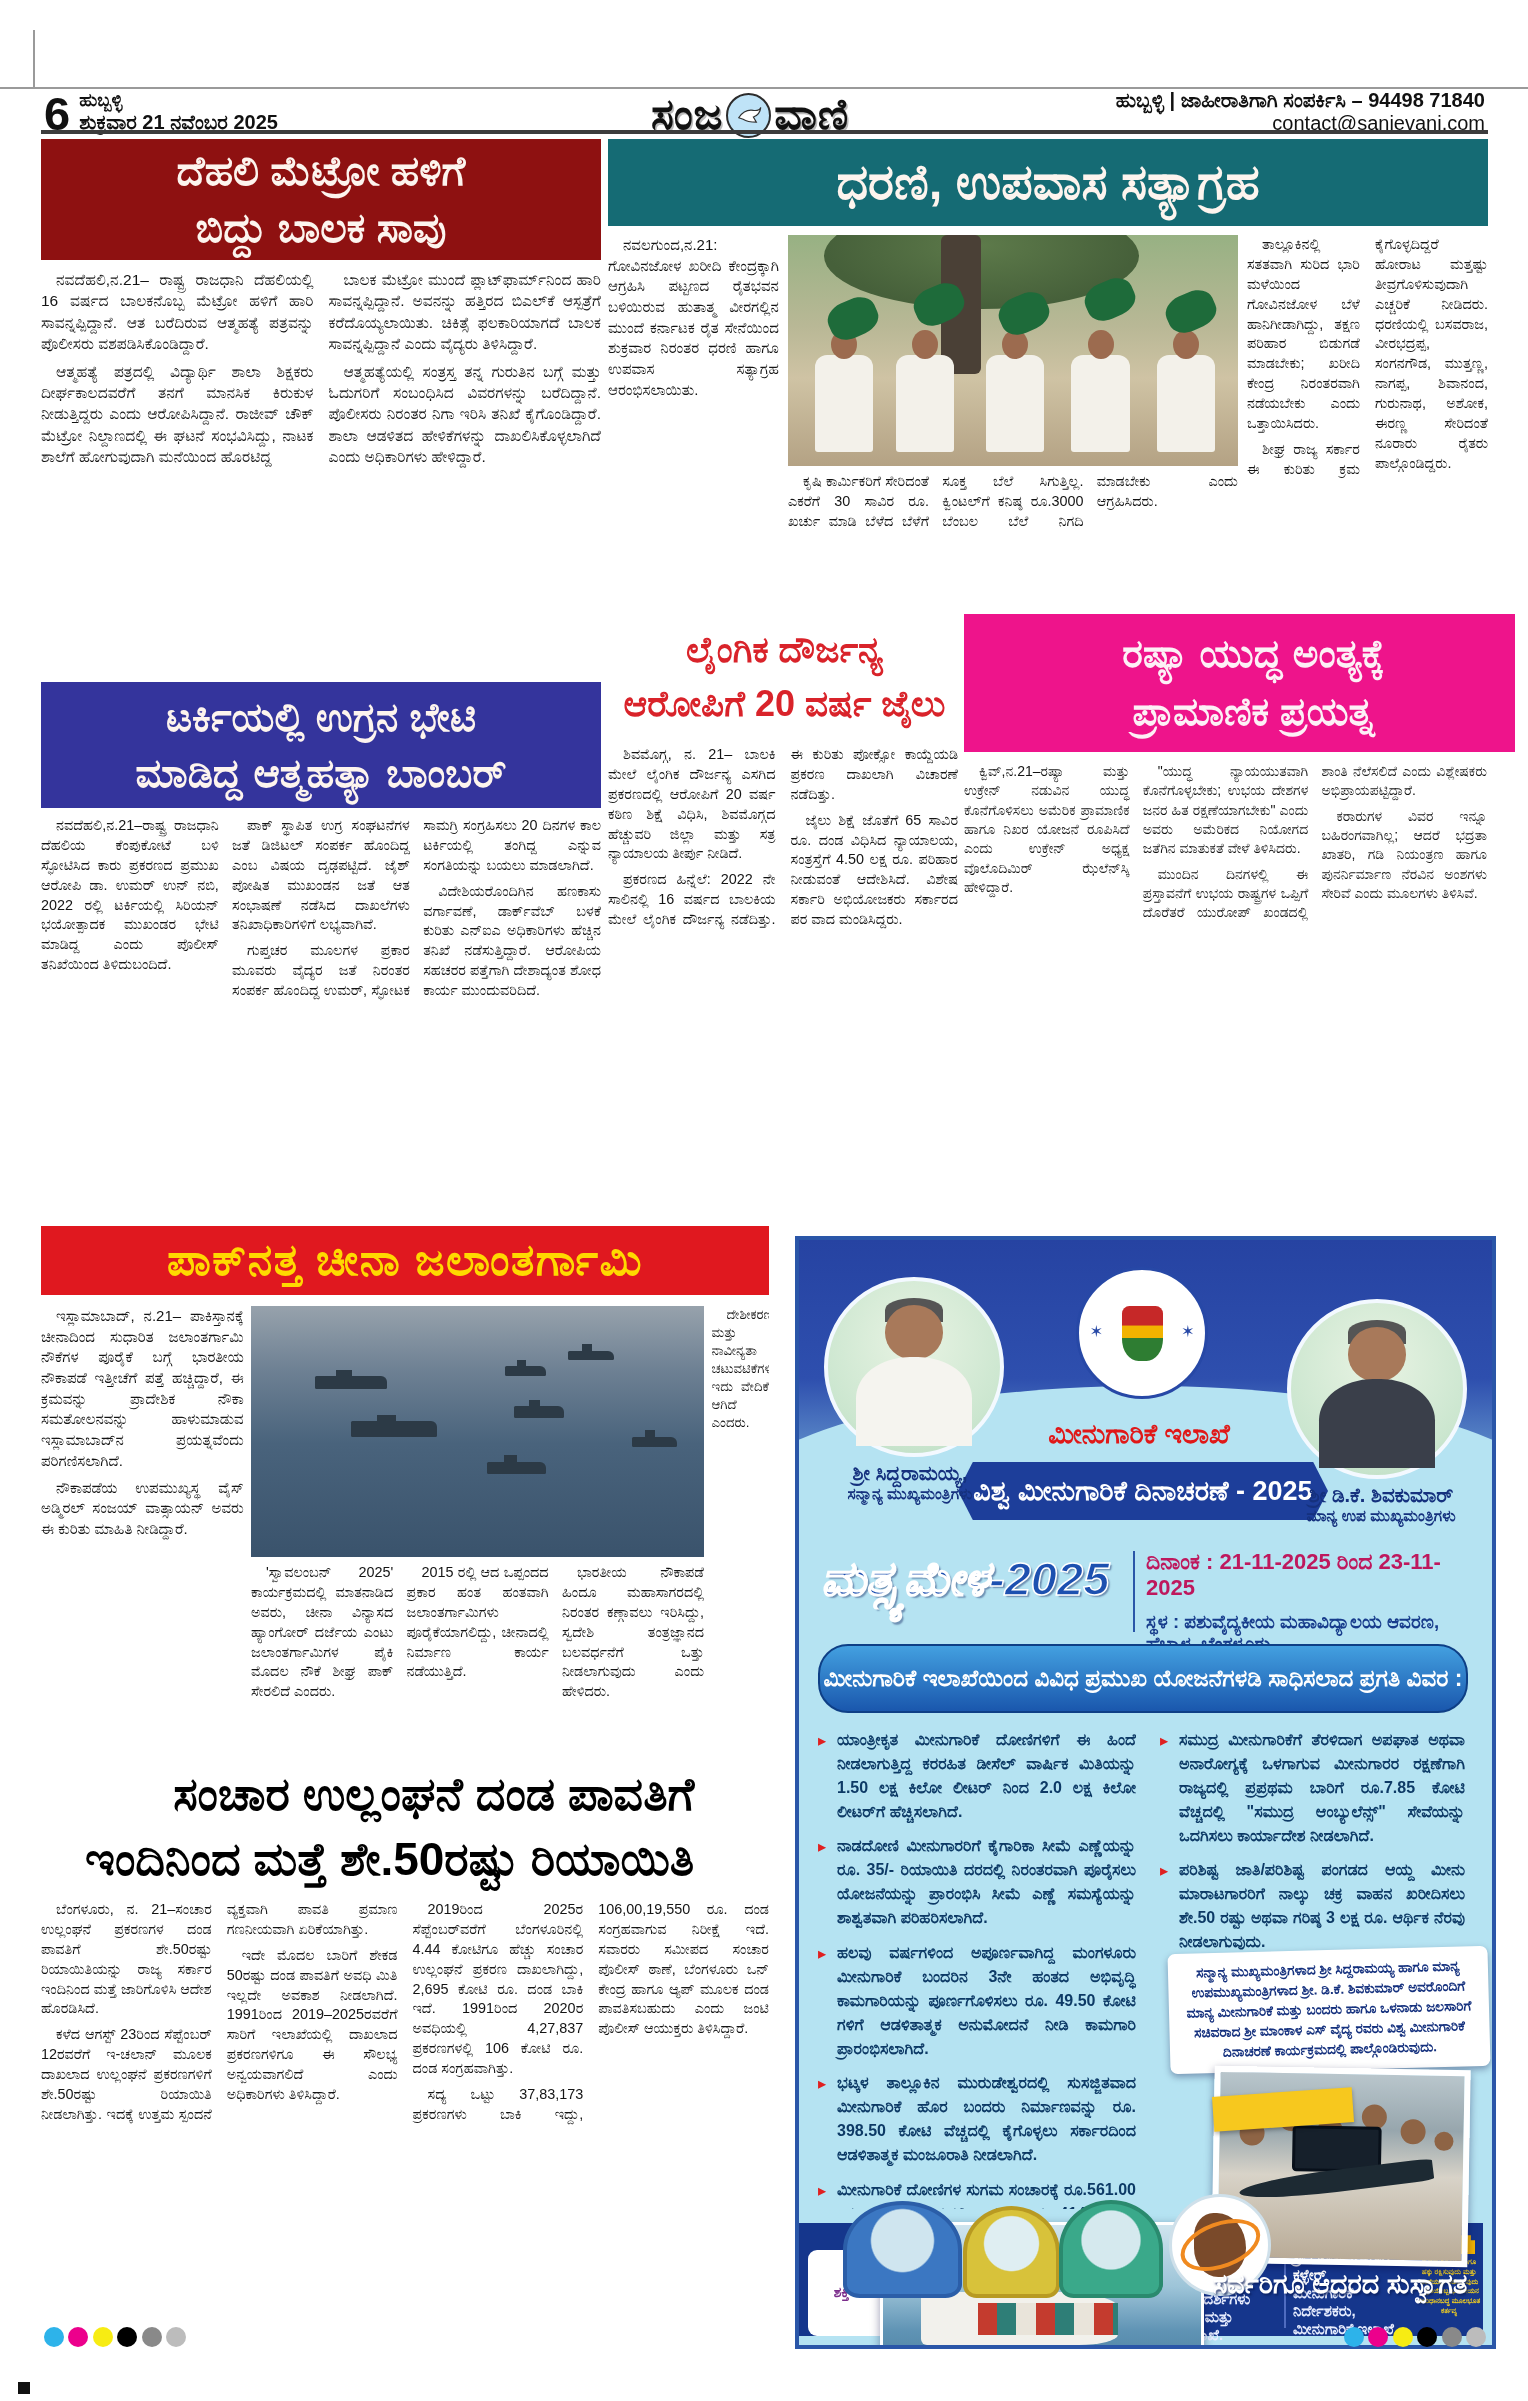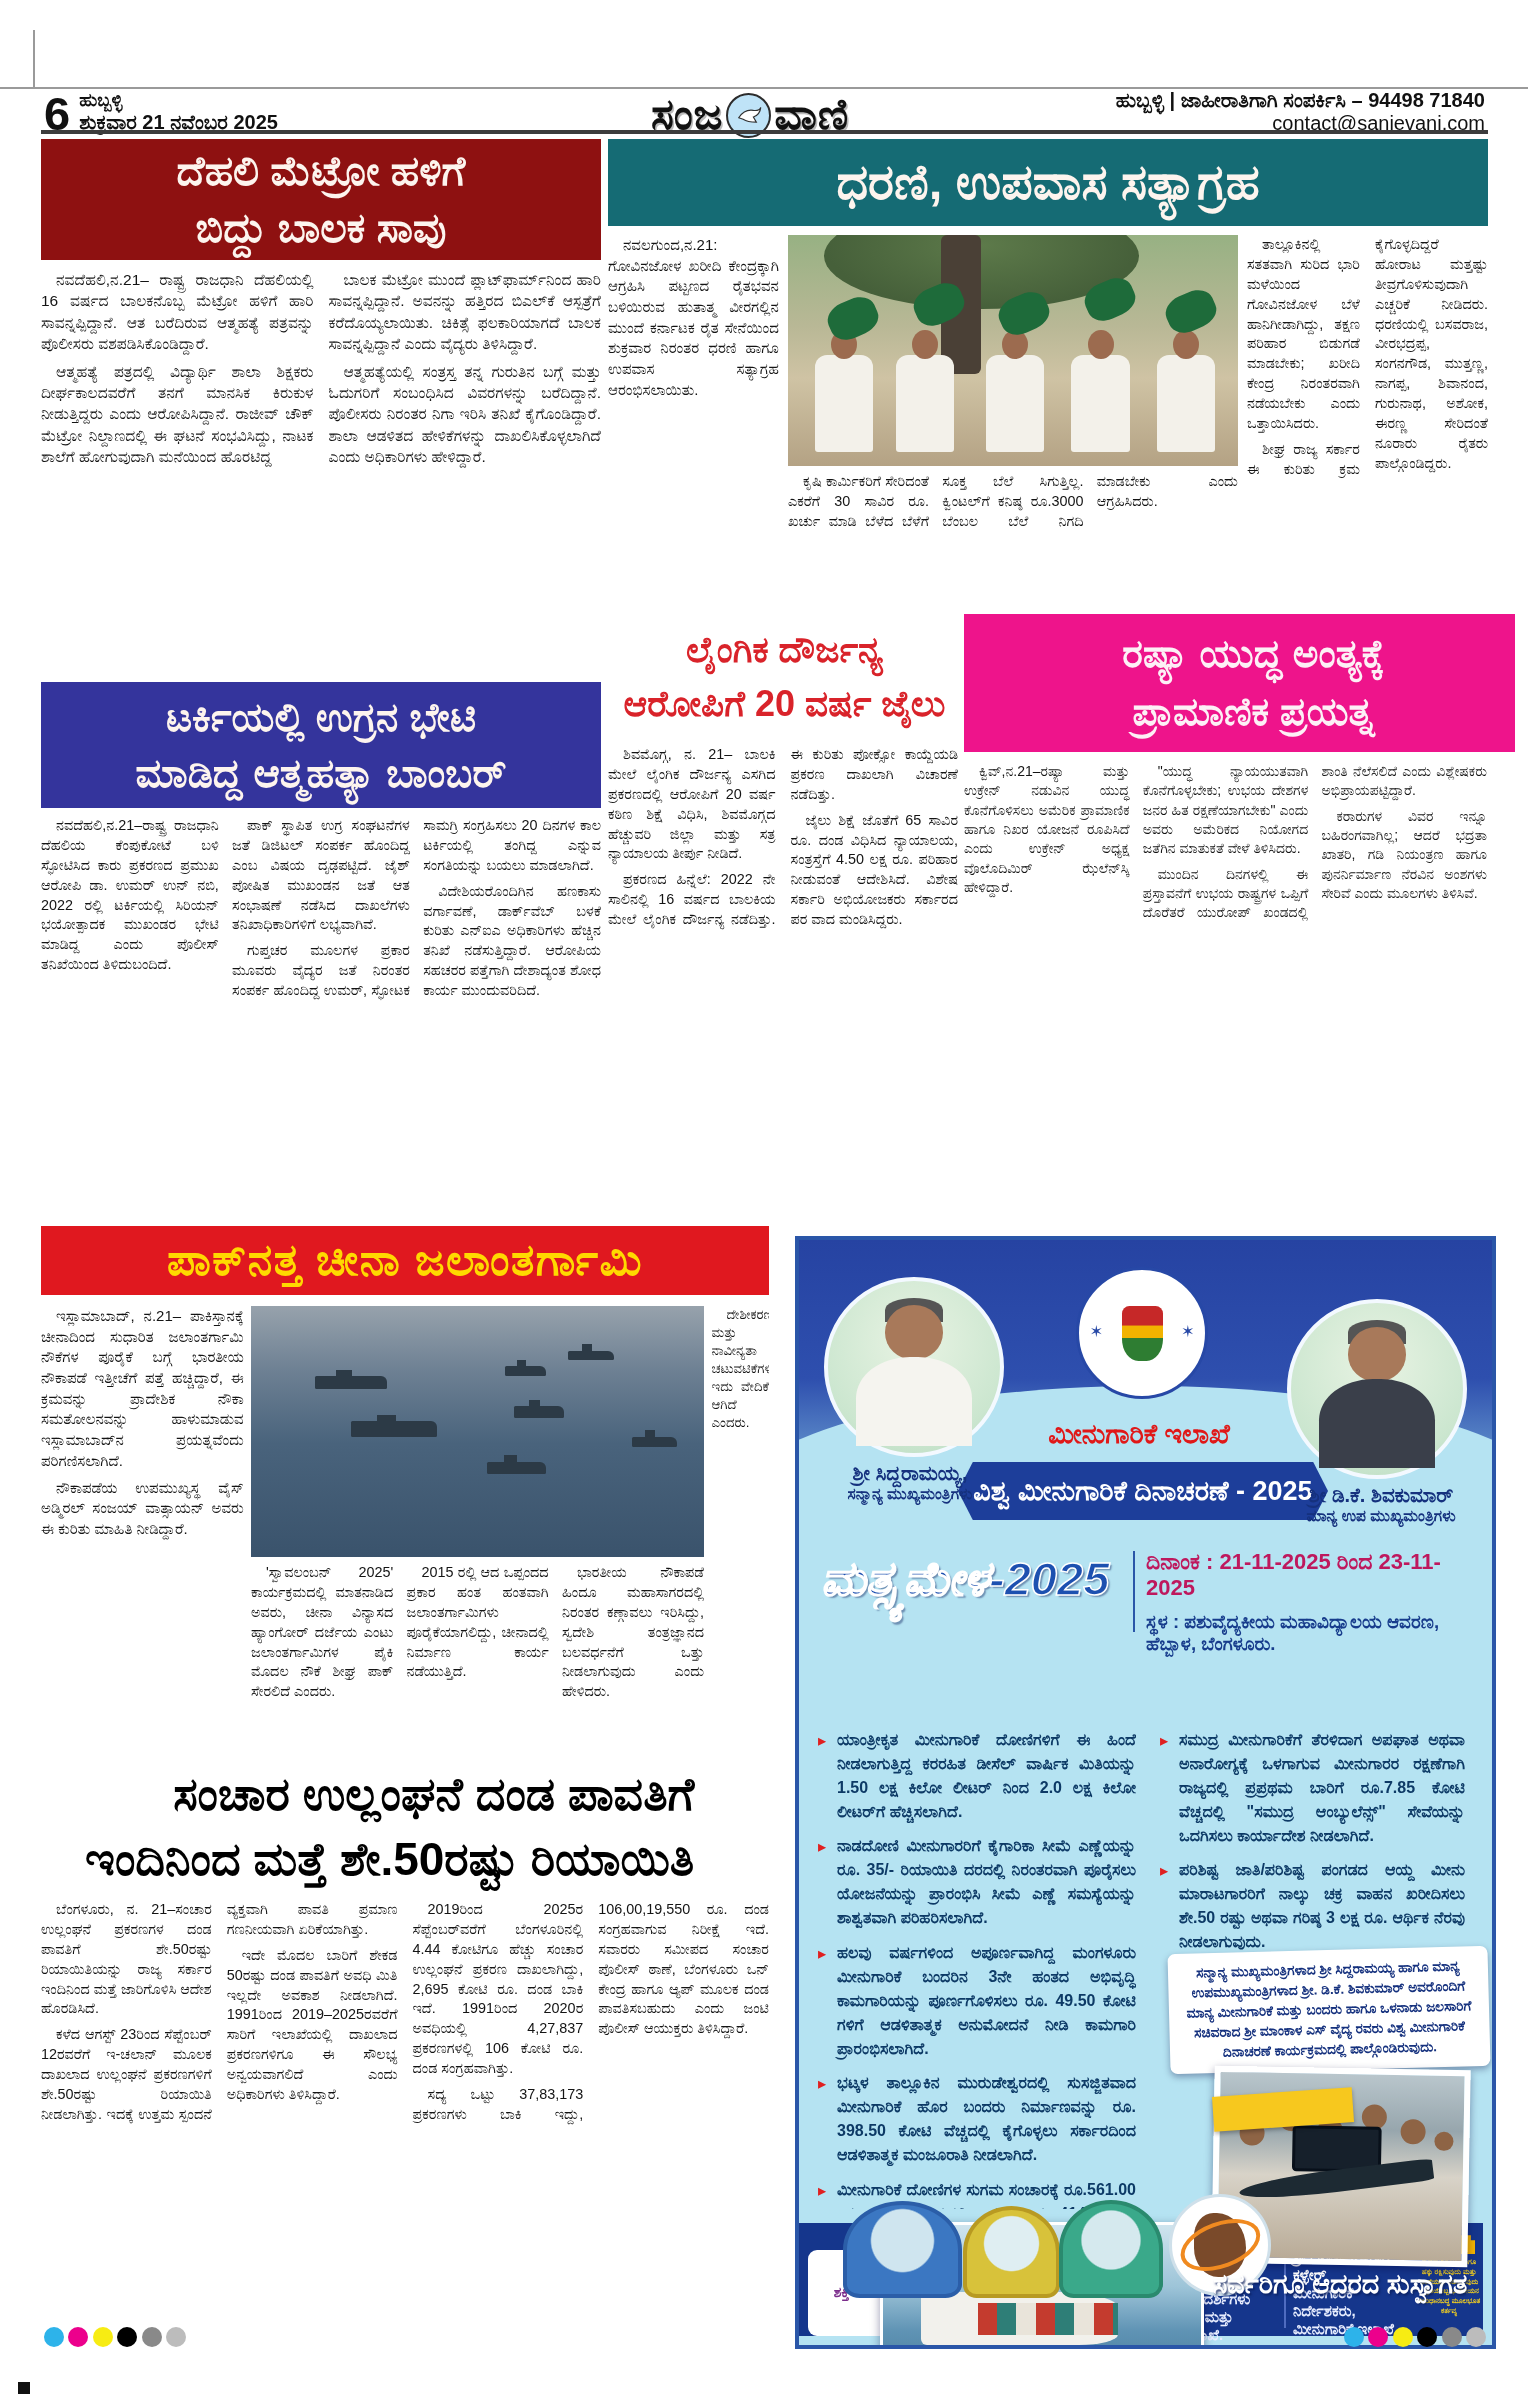--- a/index.html
+++ b/index.html
@@ -307,20 +307,23 @@
       <div class="leader-role">ಮಾನ್ಯ ಉಪ ಮುಖ್ಯಮಂತ್ರಿಗಳು</div>
     </div>
 
     <div class="abs mela" style="left:22px;top:311px;">ಮತ್ಸ್ಯಮೇಳ-2025</div>
     <div class="abs" style="left:334px;top:311px;width:2.2px;height:81px;background:#2a56a8;"></div>
     <div class="abs" style="left:347px;top:309px;width:333px;">
       <div class="ad-date">ದಿನಾಂಕ : 21-11-2025 ರಿಂದ 23-11-2025</div>
       <div class="ad-venue" style="margin-top:10.4px;">ಸ್ಥಳ : ಪಶುವೈದ್ಯಕೀಯ ಮಹಾವಿದ್ಯಾಲಯ ಆವರಣ, ಹೆಬ್ಬಾಳ, ಬೆಂಗಳೂರು.</div>
     </div>
 
+    <div class="abs ad-progress" style="left:19px;top:404px;width:646px;height:65px;">
+      <span>ಮೀನುಗಾರಿಕೆ ಇಲಾಖೆಯಿಂದ ವಿವಿಧ ಪ್ರಮುಖ ಯೋಜನೆಗಳಡಿ ಸಾಧಿಸಲಾದ ಪ್ರಗತಿ ವಿವರ :</span>
+    </div>
 
     <div class="abs ad-bullets" style="left:19px;top:488px;width:318px;height:481px;">
         <p>ಯಾಂತ್ರೀಕೃತ ಮೀನುಗಾರಿಕೆ ದೋಣಿಗಳಿಗೆ ಈ ಹಿಂದೆ ನೀಡಲಾಗುತ್ತಿದ್ದ ಕರರಹಿತ ಡೀಸೆಲ್ ವಾರ್ಷಿಕ ಮಿತಿಯನ್ನು 1.50 ಲಕ್ಷ ಕಿಲೋ ಲೀಟರ್ ನಿಂದ 2.0 ಲಕ್ಷ ಕಿಲೋ ಲೀಟರ್‌ಗೆ ಹೆಚ್ಚಿಸಲಾಗಿದೆ.</p>
         <p>ನಾಡದೋಣಿ ಮೀನುಗಾರರಿಗೆ ಕೈಗಾರಿಕಾ ಸೀಮೆ ಎಣ್ಣೆಯನ್ನು ರೂ. 35/- ರಿಯಾಯಿತಿ ದರದಲ್ಲಿ ನಿರಂತರವಾಗಿ ಪೂರೈಸಲು ಯೋಜನೆಯನ್ನು ಪ್ರಾರಂಭಿಸಿ ಸೀಮೆ ಎಣ್ಣೆ ಸಮಸ್ಯೆಯನ್ನು ಶಾಶ್ವತವಾಗಿ ಪರಿಹರಿಸಲಾಗಿದೆ.</p>
         <p>ಹಲವು ವರ್ಷಗಳಿಂದ ಅಪೂರ್ಣವಾಗಿದ್ದ ಮಂಗಳೂರು ಮೀನುಗಾರಿಕೆ ಬಂದರಿನ 3ನೇ ಹಂತದ ಅಭಿವೃದ್ಧಿ ಕಾಮಗಾರಿಯನ್ನು ಪೂರ್ಣಗೊಳಿಸಲು ರೂ. 49.50 ಕೋಟಿ ಗಳಿಗೆ ಆಡಳಿತಾತ್ಮಕ ಅನುಮೋದನೆ ನೀಡಿ ಕಾಮಗಾರಿ ಪ್ರಾರಂಭಿಸಲಾಗಿದೆ.</p>
         <p>ಭಟ್ಕಳ ತಾಲ್ಲೂಕಿನ ಮುರುಡೇಶ್ವರದಲ್ಲಿ ಸುಸಜ್ಜಿತವಾದ ಮೀನುಗಾರಿಕೆ ಹೊರ ಬಂದರು ನಿರ್ಮಾಣವನ್ನು ರೂ. 398.50 ಕೋಟಿ ವೆಚ್ಚದಲ್ಲಿ ಕೈಗೊಳ್ಳಲು ಸರ್ಕಾರದಿಂದ ಆಡಳಿತಾತ್ಮಕ ಮಂಜೂರಾತಿ ನೀಡಲಾಗಿದೆ.</p>
         <p>ಮೀನುಗಾರಿಕೆ ದೋಣಿಗಳ ಸುಗಮ ಸಂಚಾರಕ್ಕೆ ರೂ.561.00 ಲಕ್ಷ ಅಂದಾಜು ವೆಚ್ಚದಲ್ಲಿ ಆಮದಳ್ಳಿ, ರೂ.414.00 ಲಕ್ಷ ವೆಚ್ಚದಲ್ಲಿ ಬೇಲಿಕೇರಿ-ಕಾರವಾಡ ಹಾಗೂ ರೂ. 265.00 ಲಕ್ಷ ವೆಚ್ಚದಲ್ಲಿ ತದಡಿ ಬಂದರುಗಳಲ್ಲಿ ಹೂಳೆತ್ತುವ ಕಾಮಗಾರಿ ಕೈಗೊಳ್ಳಲಾಗುವುದು.</p>
       </div>
     <div class="abs ad-bullets" style="left:361px;top:488px;width:305px;height:244px;">
         <p>ಸಮುದ್ರ ಮೀನುಗಾರಿಕೆಗೆ ತೆರಳಿದಾಗ ಅಪಘಾತ ಅಥವಾ ಅನಾರೋಗ್ಯಕ್ಕೆ ಒಳಗಾಗುವ ಮೀನುಗಾರರ ರಕ್ಷಣೆಗಾಗಿ ರಾಜ್ಯದಲ್ಲಿ ಪ್ರಪ್ರಥಮ ಬಾರಿಗೆ ರೂ.7.85 ಕೋಟಿ ವೆಚ್ಚದಲ್ಲಿ "ಸಮುದ್ರ ಆಂಬ್ಯುಲೆನ್ಸ್" ಸೇವೆಯನ್ನು ಒದಗಿಸಲು ಕಾರ್ಯಾದೇಶ ನೀಡಲಾಗಿದೆ.</p>

